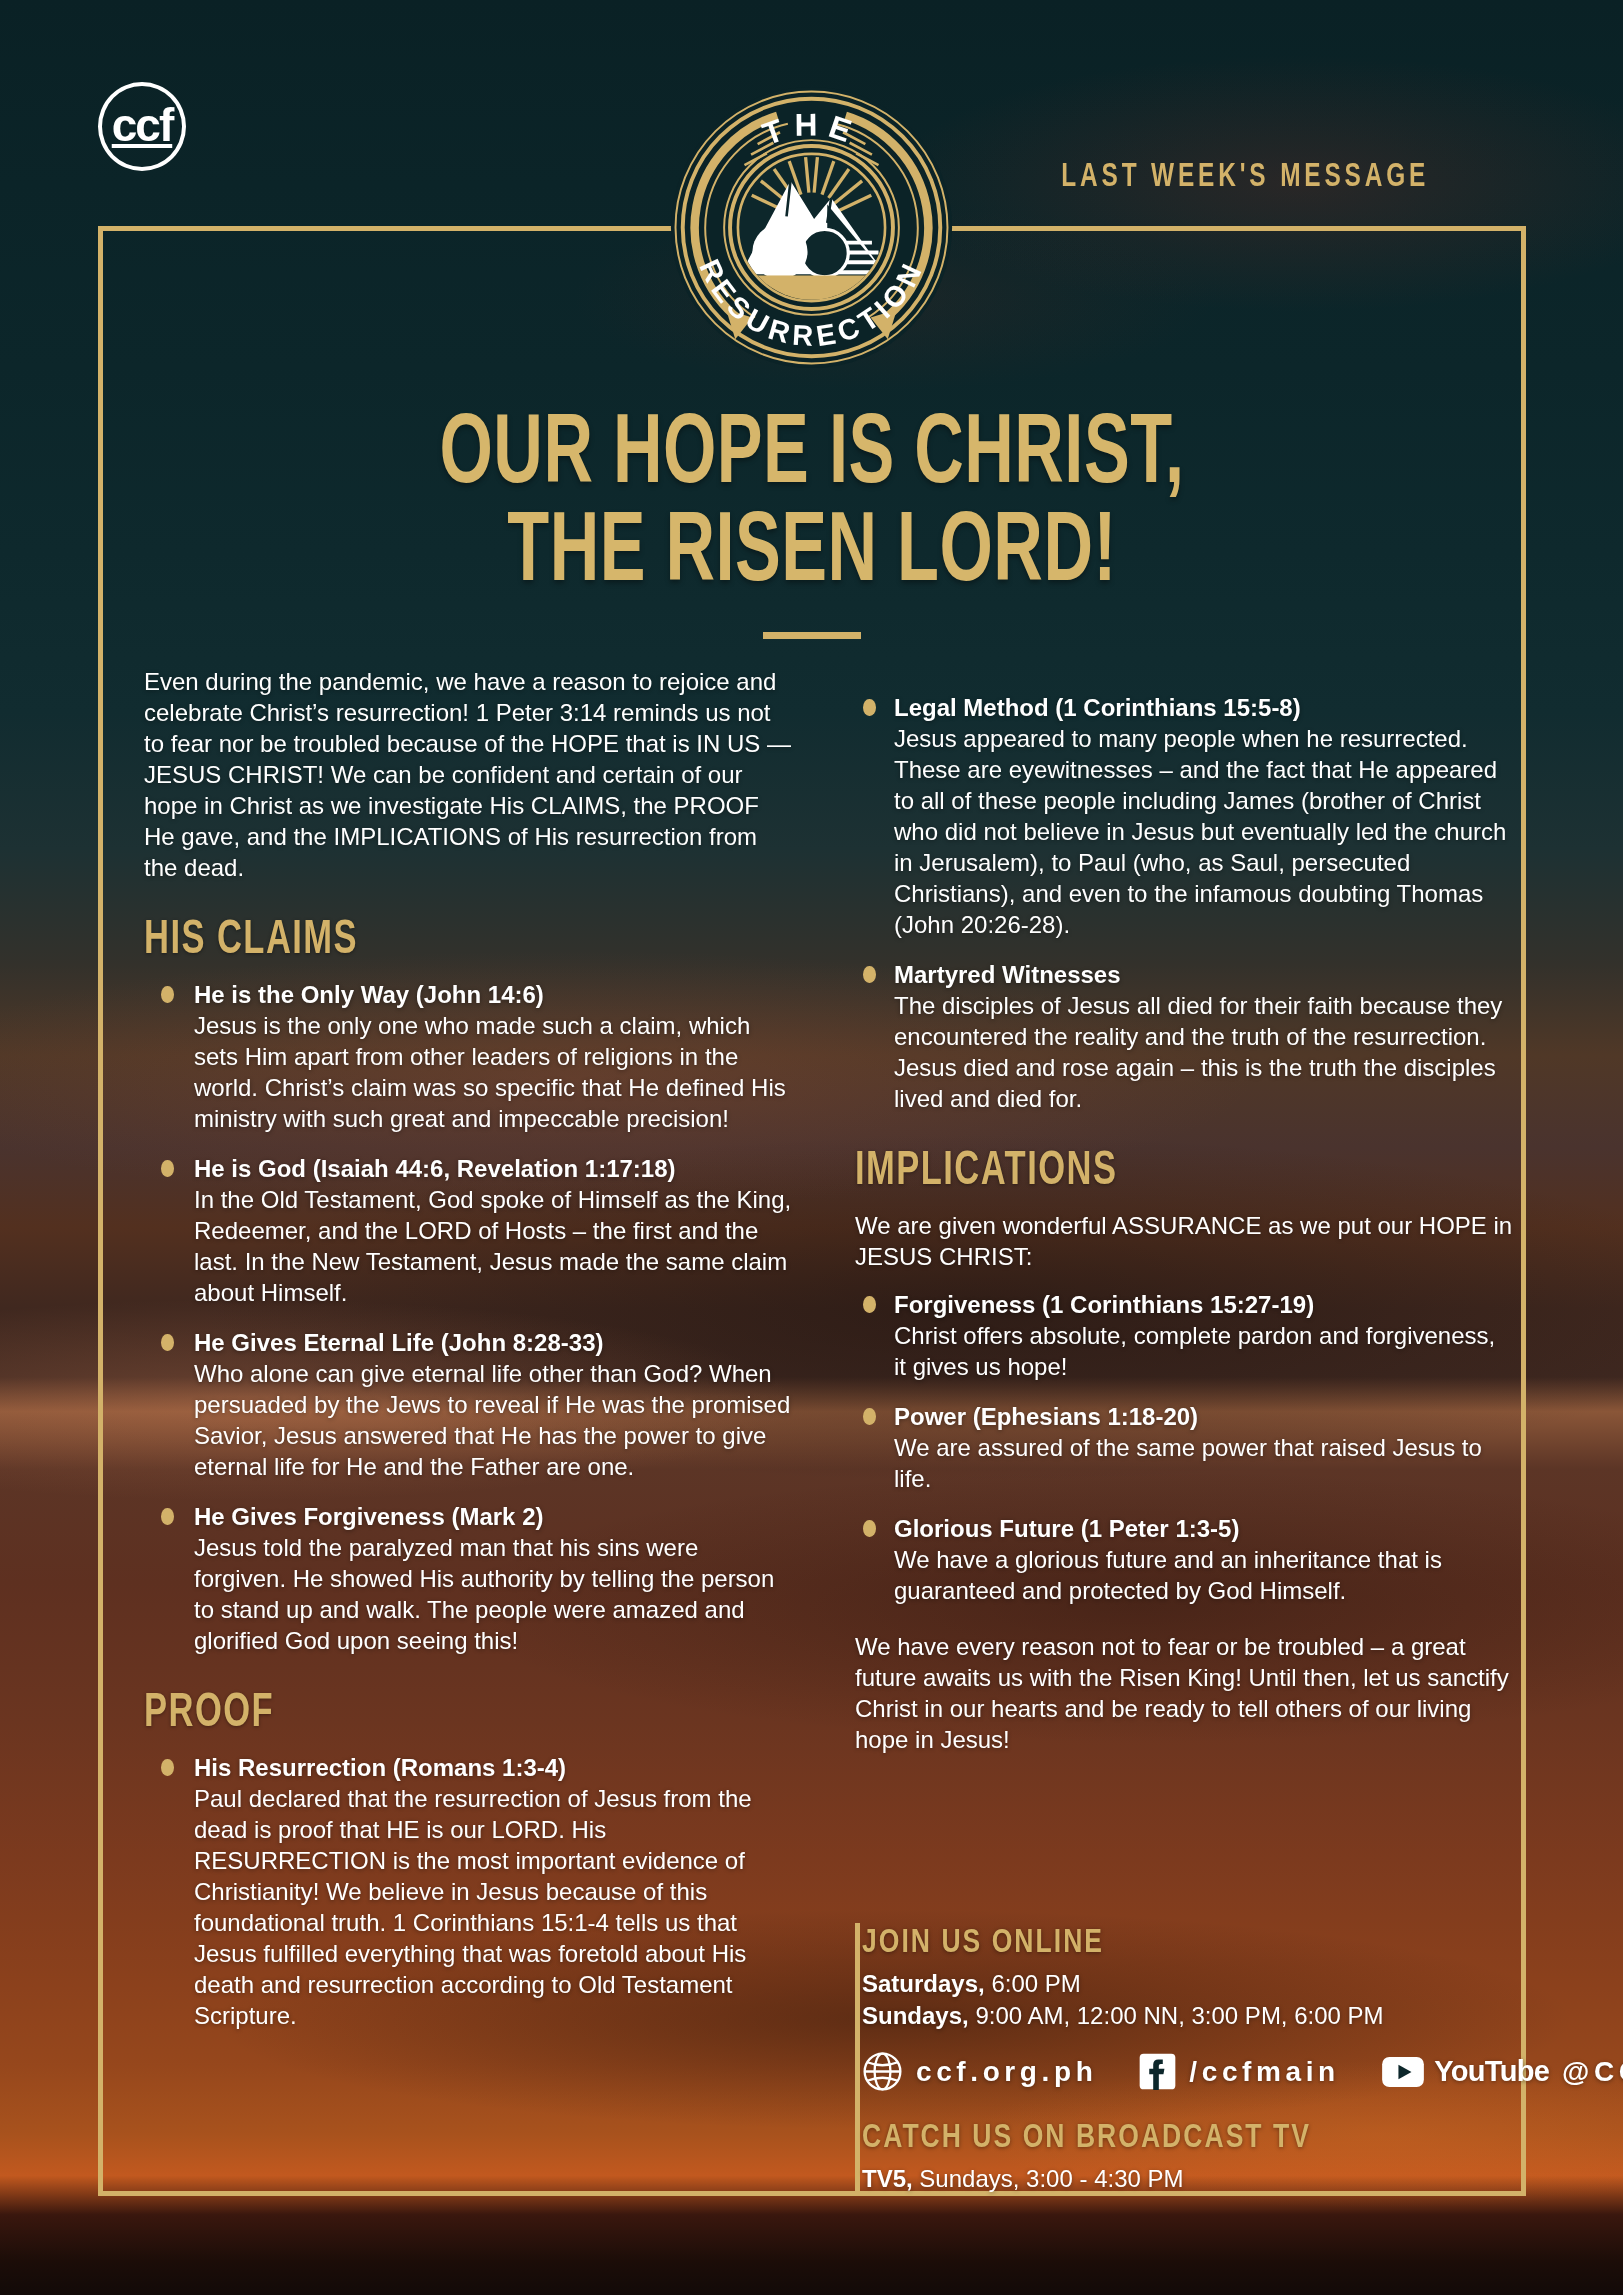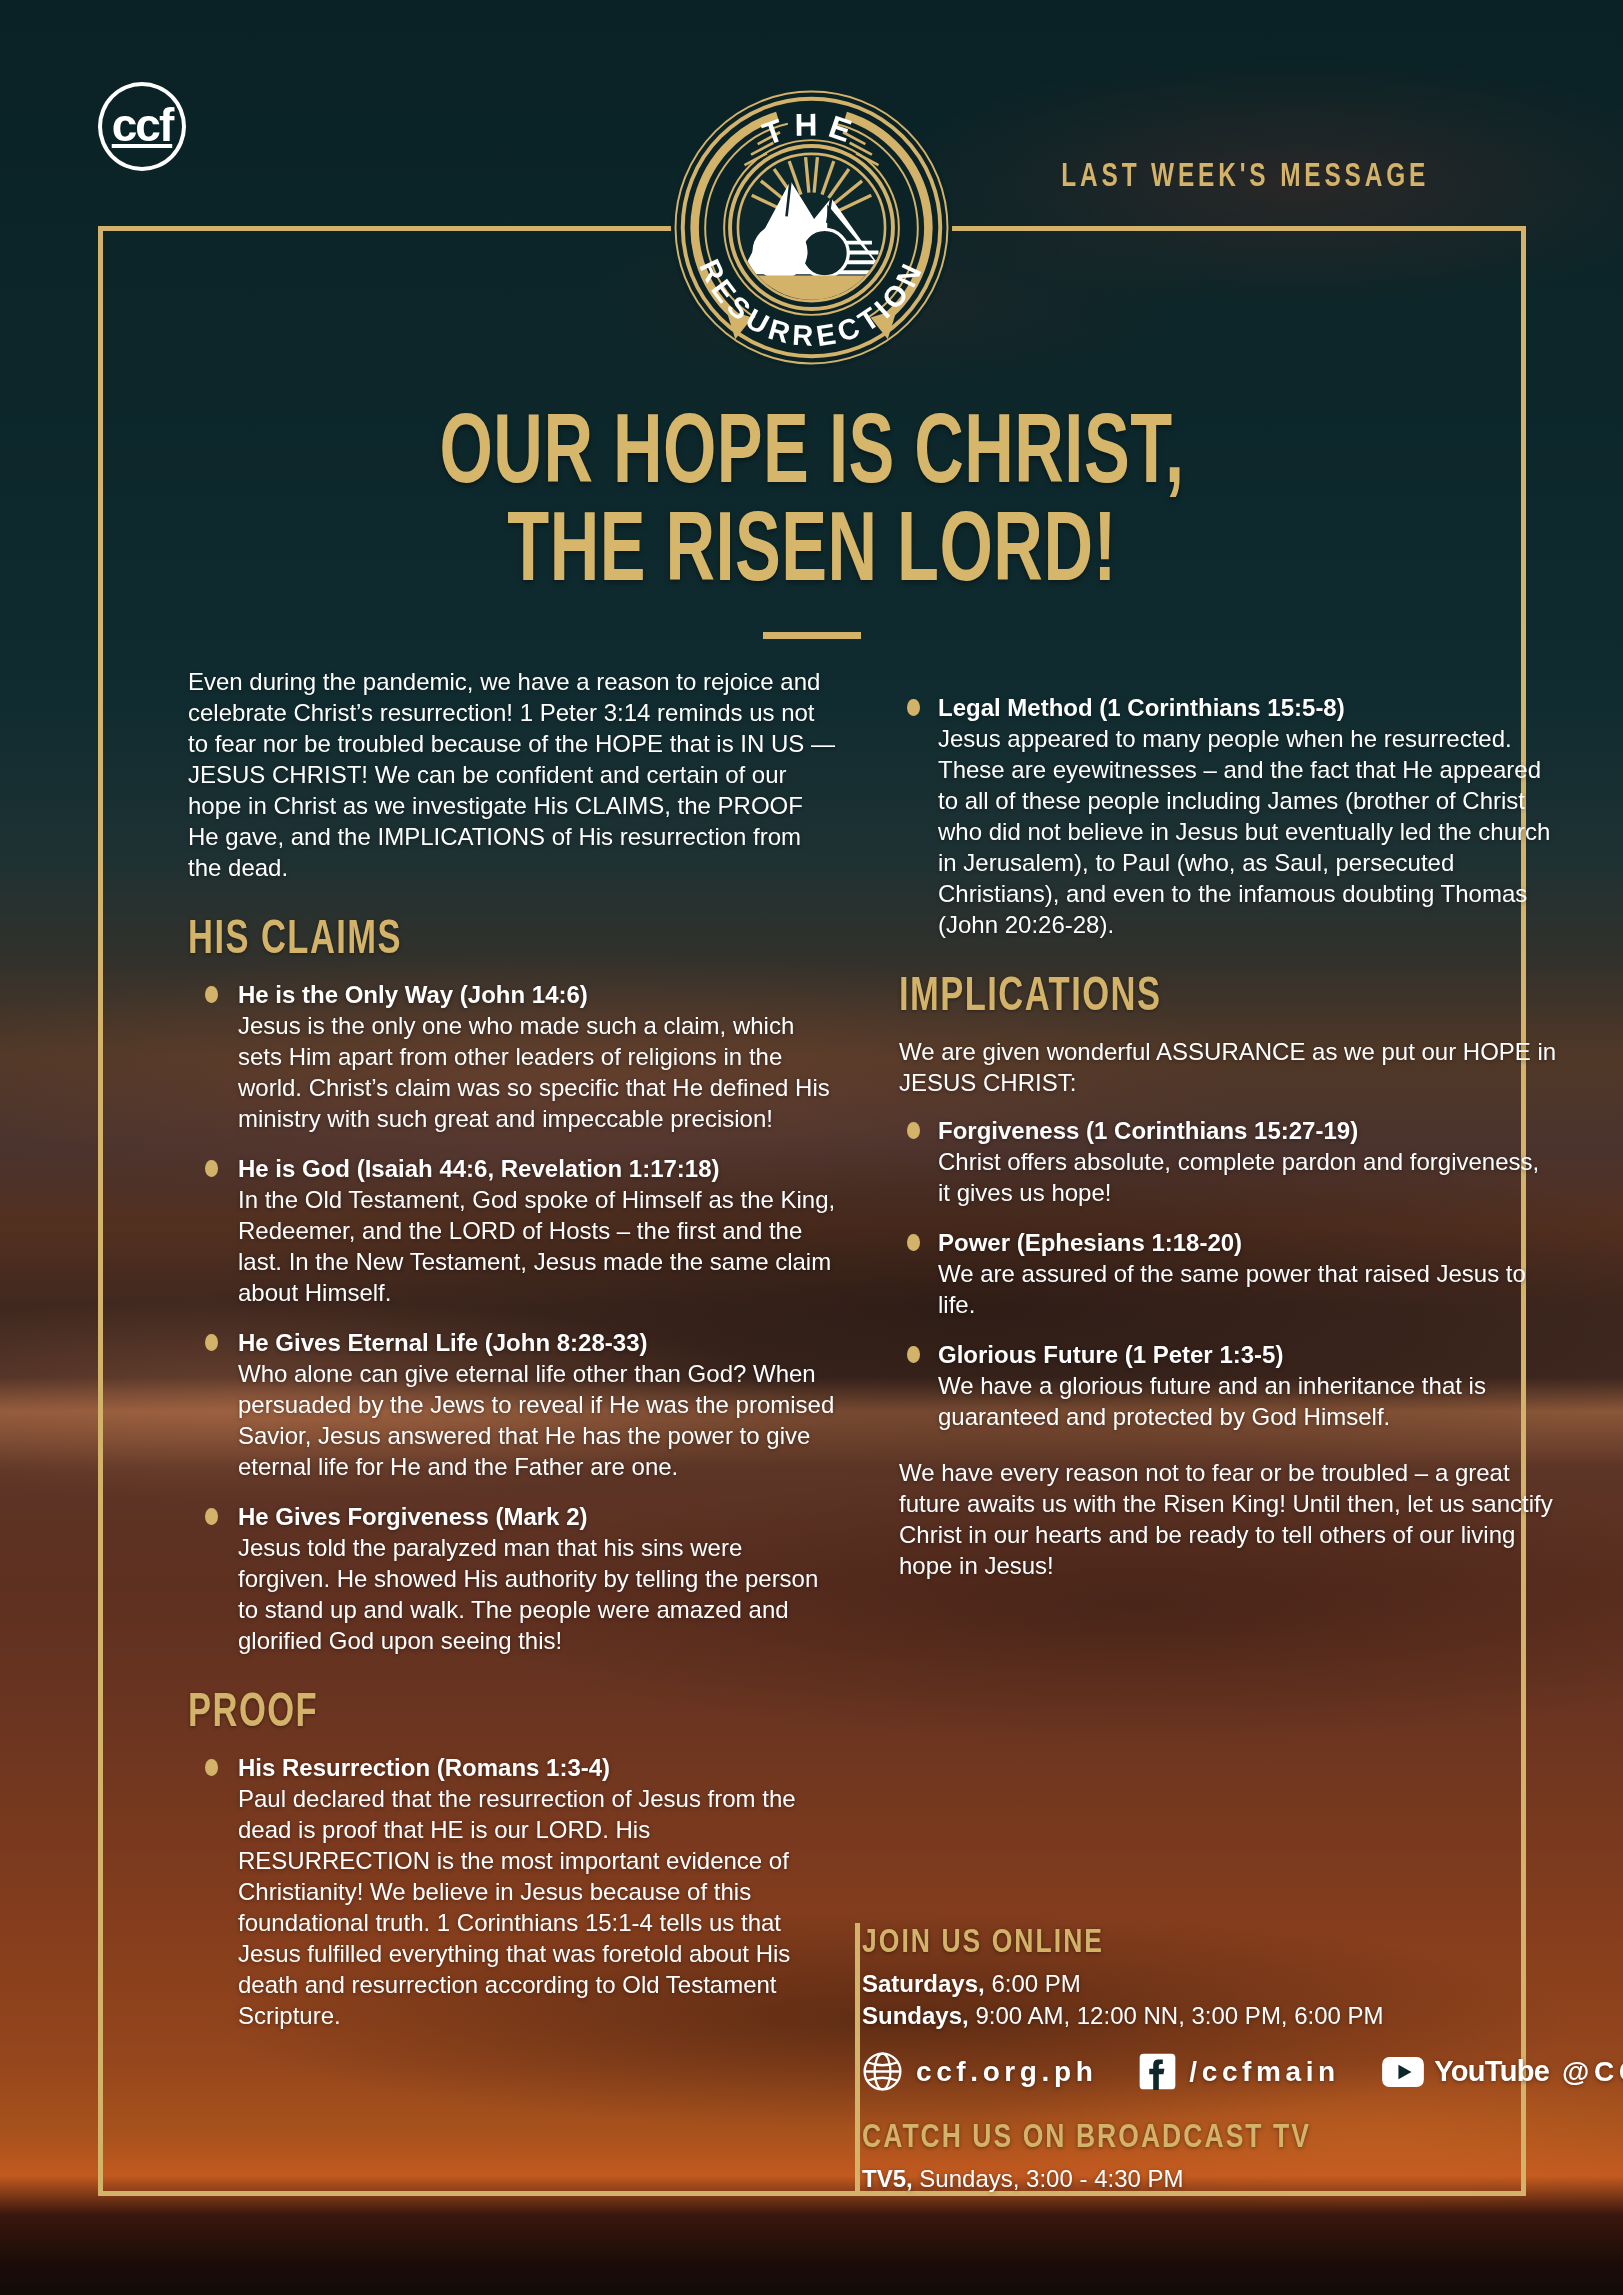--- a/index.html
+++ b/index.html
@@ -62,21 +62,21 @@
     position:absolute; left:0; right:0; top:399px; text-align:center;
     color:#d6b66b; font-size:98px; line-height:98px; font-weight:700;
     transform:scaleX(.70); letter-spacing:0.7px;
     text-shadow:0 2.6px 6.5px rgba(0,0,0,.35);
   }
   .title-rule {
     position:absolute; top:632px; left:50%; transform:translateX(-50%);
     width:98px; height:7.2px; background:#d3b269;
   }
   
-  .col { position:absolute; font-size:24px; line-height:31px; text-shadow:0 1.3px 4.6px rgba(0,0,0,.40);margin-left:44px; }
+  .col { position:absolute; font-size:24px; line-height:31px; text-shadow:0 1.3px 4.6px rgba(0,0,0,.40); }
   .col-left  { left:144px;  top:666px; width:649px; }
   .col-right { left:855px; top:692px; width:658px; }
   .h2 {
     color:#d3b269; font-size:48px; line-height:50px; font-weight:700; letter-spacing:2px;
     transform:scaleX(.72); transform-origin:left center; white-space:nowrap;
     margin:29px 0 17px 0;
   }
   ul.bullets { list-style:none; }
   ul.bullets li { position:relative; padding-left:50px; margin-bottom:19px; }
   .col-right ul.bullets li { padding-left:39px; }
@@ -227,20 +227,24 @@
       </li>
     </ul>
   </div>
 
   <div class="col col-right">
     <ul class="bullets">
       <li>
         <div class="b-title">Legal Method (1 Corinthians 15:5-8)</div>
         <div>Jesus appeared to many people when he resurrected. These are eyewitnesses – and the fact that He appeared to all of these people including James (brother of Christ who did not believe in Jesus but eventually led the church in Jerusalem), to Paul (who, as Saul, persecuted Christians), and even to the infamous doubting Thomas (John 20:26-28).</div>
       </li>
+      <li>
+        <div class="b-title">Martyred Witnesses</div>
+        <div>The disciples of Jesus all died for their faith because they encountered the reality and the truth of the resurrection. Jesus died and rose again – this is the truth the disciples lived and died for.</div>
+      </li>
     </ul>
 
     <h2 class="h2">IMPLICATIONS</h2>
     <p class="impl-intro">We are given wonderful ASSURANCE as we put our HOPE in JESUS CHRIST:</p>
     <ul class="bullets">
       <li>
         <div class="b-title">Forgiveness (1 Corinthians 15:27-19)</div>
         <div>Christ offers absolute, complete pardon and forgiveness, it gives us hope!</div>
       </li>
       <li>

